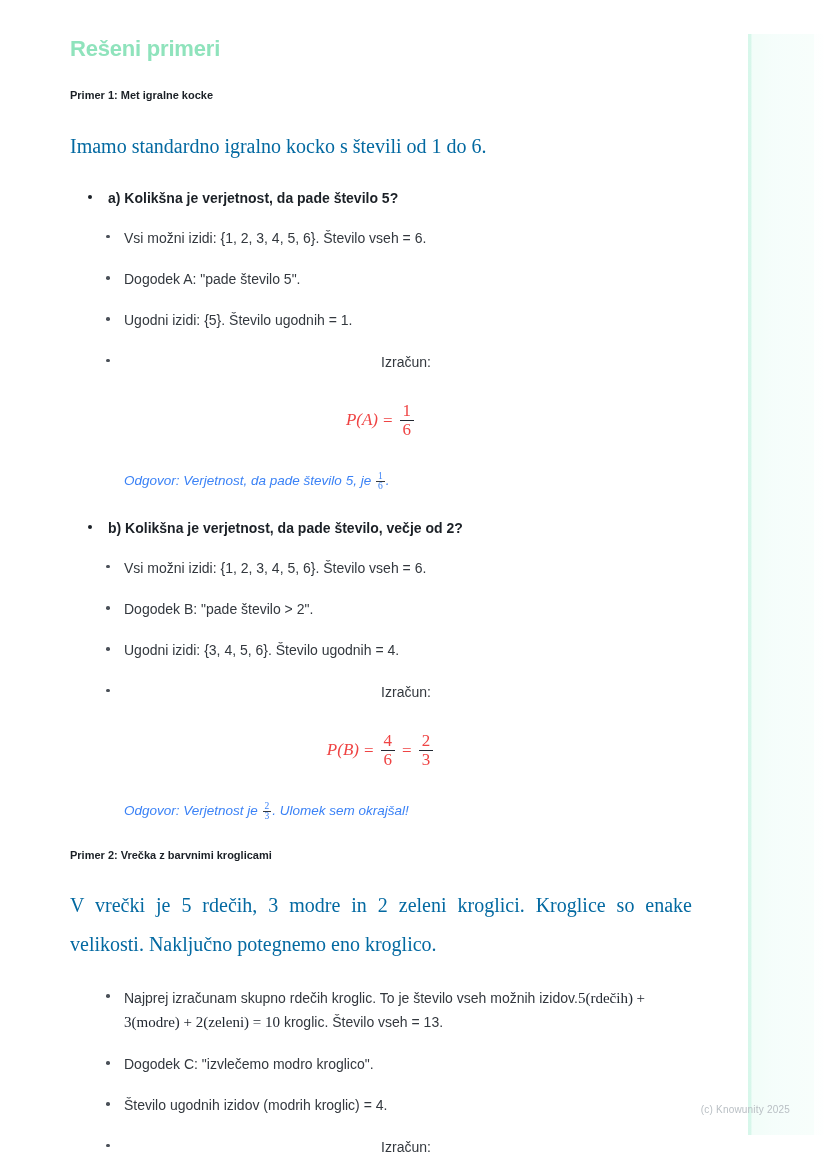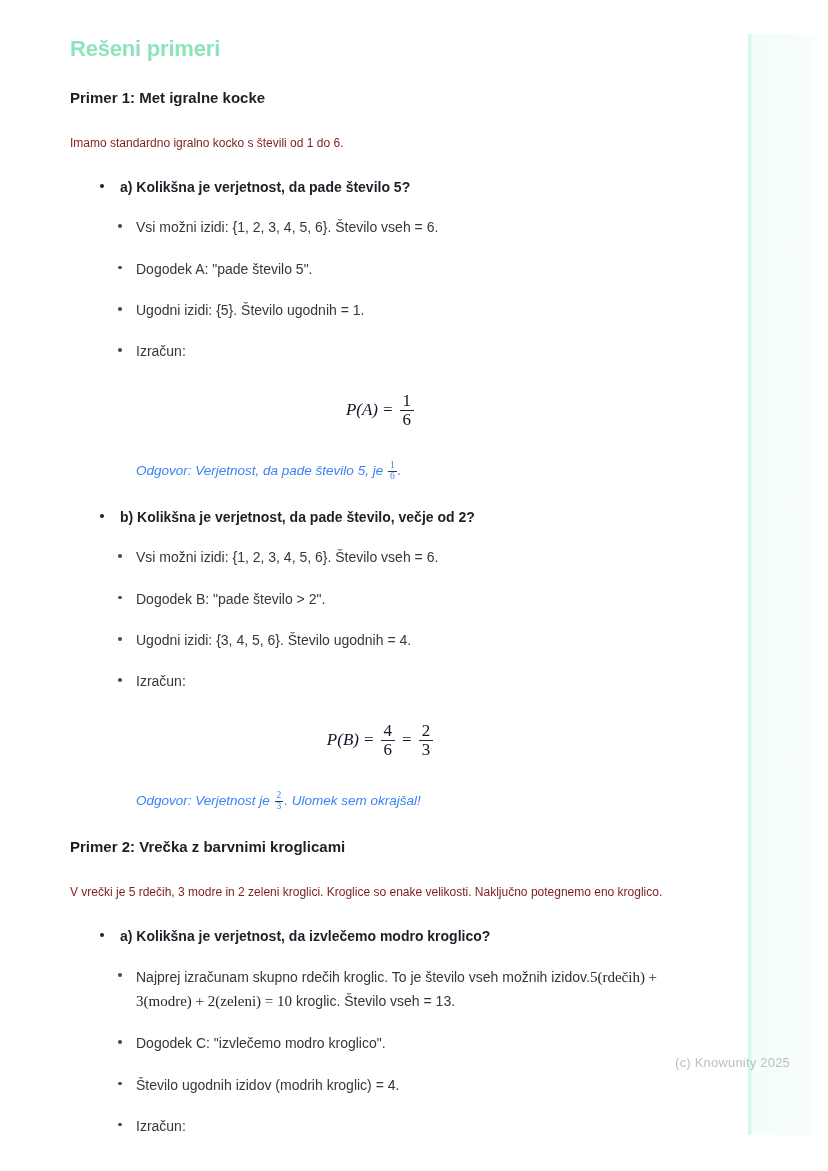--- a/index.html
+++ b/index.html
@@ -56,37 +56,38 @@
   h1.doc-title {
     font-size: 22px;
     font-weight: bold;
     color: #8fe3bc;
     margin: 0 0 26px 0;
     letter-spacing: -0.2px;
     line-height: 1.2;
   }
 
   h2.section-title {
-    font-size: 15px;
+    font-size: 11px;
     font-weight: bold;
     color: #1b2026;
     margin: 0 0 24px 0;
     line-height: 1.3;
   }
 
   p.para {
-    font-size: 12px;
-    color: #7f1d1d;
+    font-size: 20px;
+    color: #0369a1;
     margin: 0 0 22px 0;
     line-height: 1.95;
     text-align: justify;
+    font-family: Liberation Serif, serif;
   }
 
   ul {
-    margin: 16px;
+    margin: 4px;
     padding: 0;
     list-style: none;
   }
 
   li.lvl1 {
     position: relative;
     font-size: 14px;
     font-weight: bold;
     color: #1b2026;
     padding-left: 26px;
@@ -112,38 +113,39 @@
     font-size: 14px;
     font-weight: normal;
     color: #33383e;
     padding-left: 24px;
     margin: 0 0 0 26px;
     padding-bottom: 19px;
     line-height: 1.6;
   }
   li.lvl2:last-child {
     padding-bottom: 0;
+    text-align: center;
   }
   li.lvl2 > .bullet {
     position: absolute;
     left: 6px;
     top: 8px;
     width: 3.5px;
     height: 3.5px;
     border-radius: 50%;
     background: #4a5058;
   }
 
   
   .math-block {
     text-align: center;
     margin: 30px 0 30px 0;
     font-family: "Liberation Serif", serif;
     font-size: 17px;
-    color: #0f172a;
+    color: #ef4444;
   }
   .math-block .mi {
     font-style: italic;
   }
   .math-block .op {
     margin: 0 5px;
   }
 
   
   .frac {
@@ -197,24 +199,24 @@
   
   .imath {
     font-family: "Liberation Serif", serif;
     font-size: 15px;
     color: #222831;
   }
 
   .footer {
     position: absolute;
     left: 0;
-    top: 1055px;
+    top: 1104px;
     width: 790px;
     text-align: right;
-    font-size: 13px;
+    font-size: 10px;
     color: #b9bfc4;
     letter-spacing: 0.2px;
   }
 </style>
 </head>
 <body>
 
 <div id="page">
 
   <div class="right-strip"></div>
@@ -291,24 +293,20 @@
       <div class="answer"><span>Odgovor: Verjetnost je </span><span class="frac-sm"><span class="num">2</span><span class="den">3</span></span><span>. Ulomek sem okrajšal!</span></div>
 
     </ul>
 
     <h2 class="section-title">Primer 2: Vrečka z barvnimi kroglicami</h2>
 
     <p class="para">V vrečki je 5 rdečih, 3 modre in 2 zeleni kroglici. Kroglice so enake velikosti. Naključno potegnemo eno kroglico.</p>
 
     <ul>
 
-      <li class="lvl1">
-        <span class="bullet"></span>
-        <span>a) Kolikšna je verjetnost, da izvlečemo modro kroglico?</span>
-      </li>
 
       <ul class="sublist">
         <li class="lvl2">
           <span class="bullet"></span>
           <span>Najprej izračunam skupno rdečih kroglic. To je število vseh možnih izidov.</span><span class="imath">5(rdečih) + 3(modre) + 2(zeleni) = 10</span><span> kroglic. Število vseh = 13.</span>
         </li>
         <li class="lvl2">
           <span class="bullet"></span>
           <span>Dogodek C: "izvlečemo modro kroglico".</span>
         </li>

